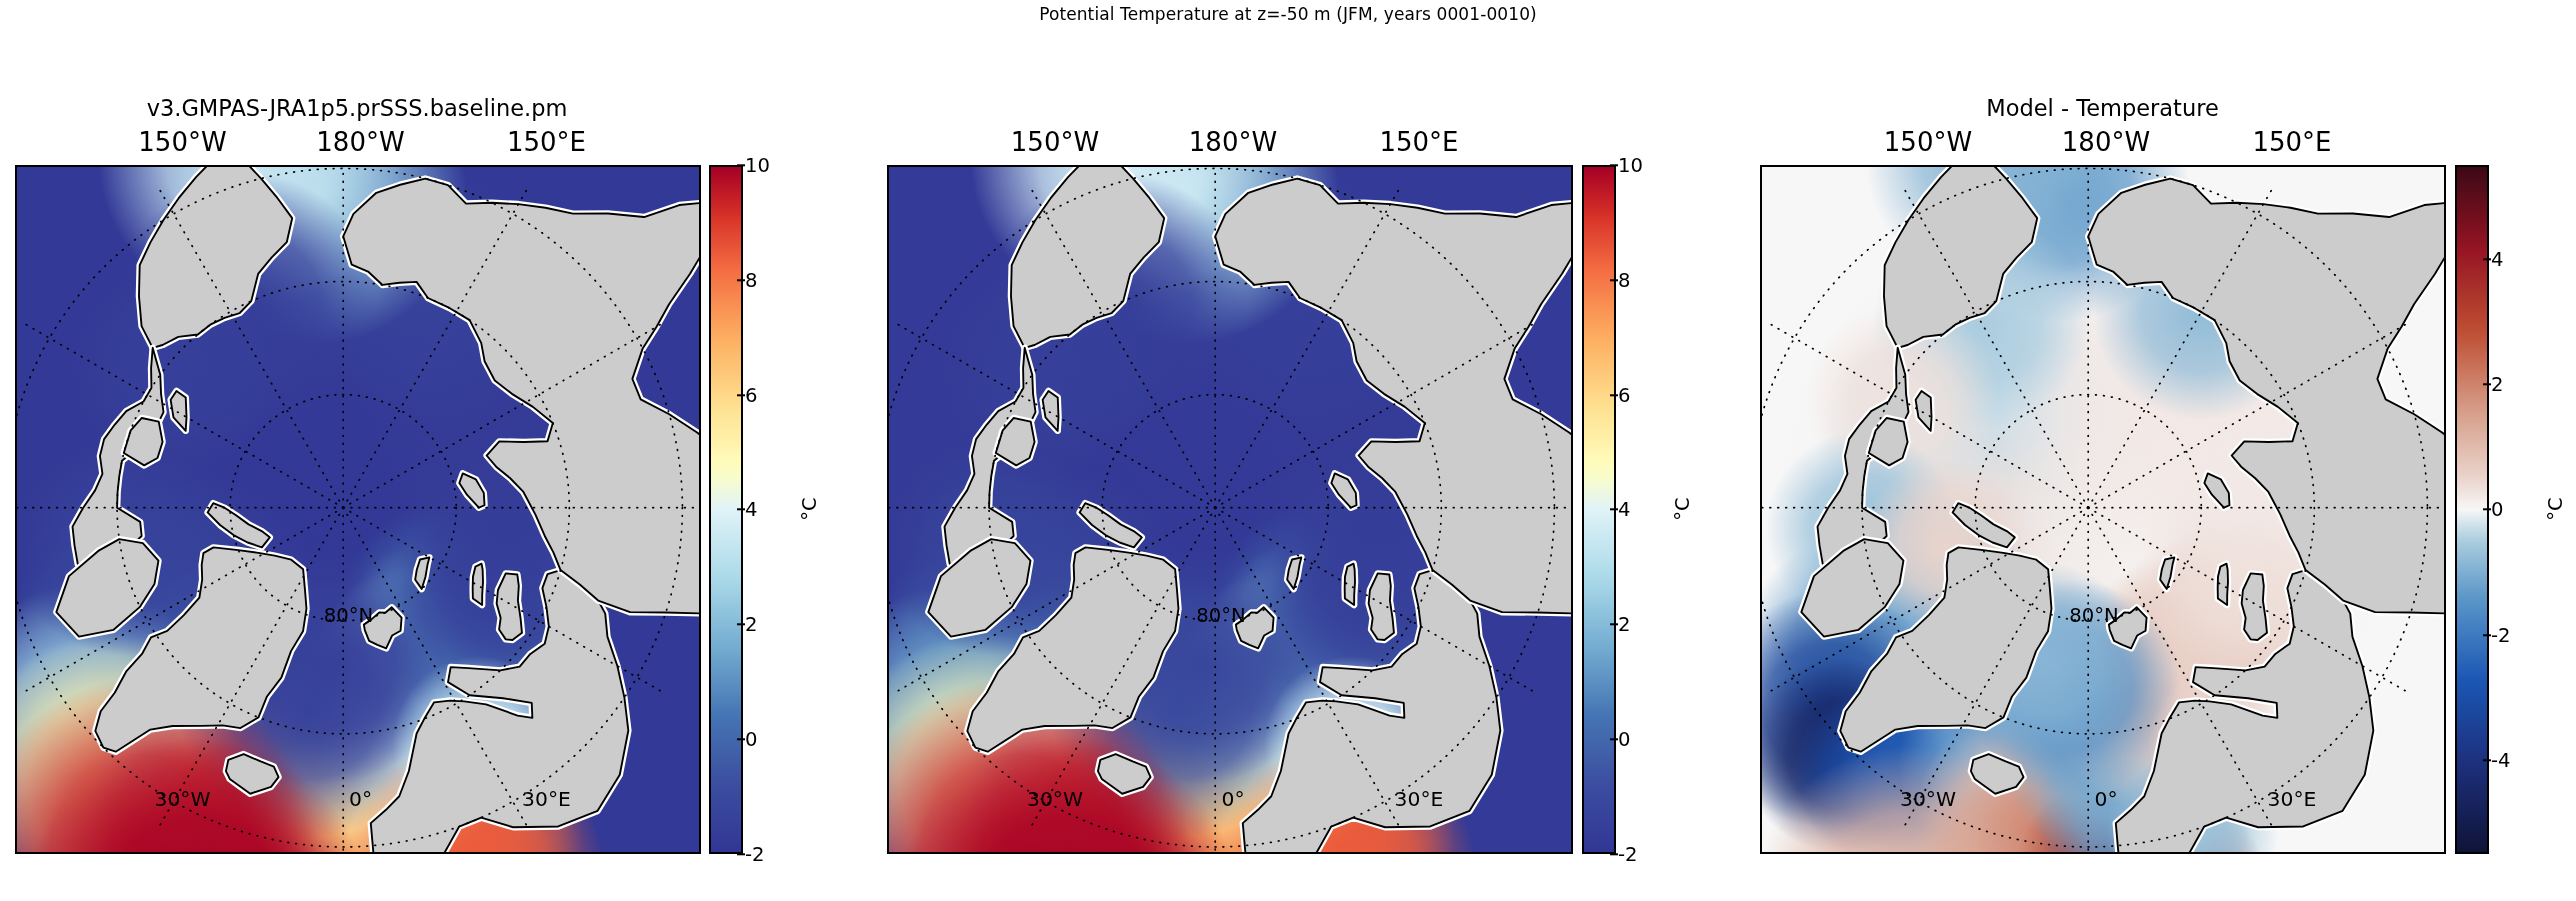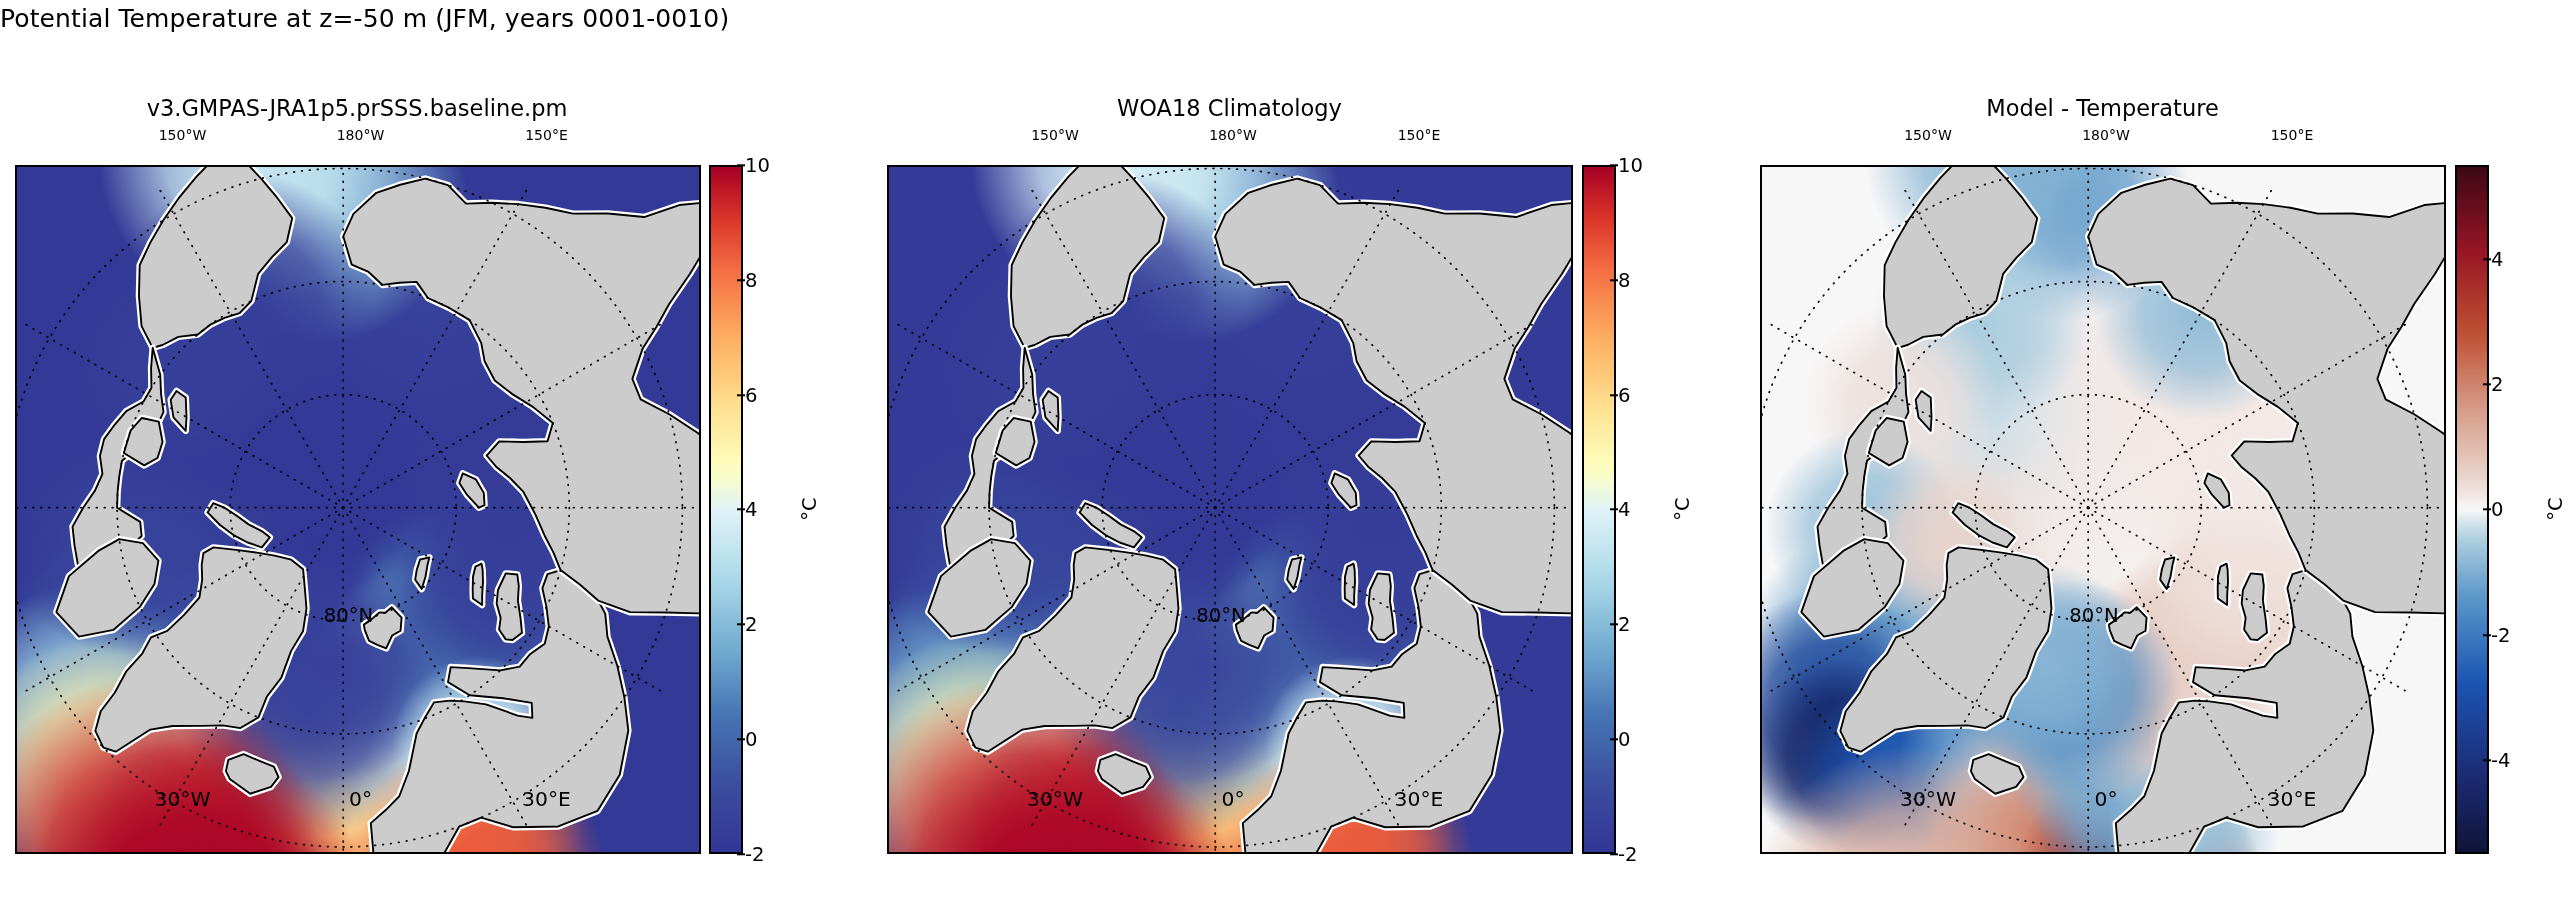--- a/index.html
+++ b/index.html
@@ -1,37 +1,37 @@
 <!DOCTYPE html>
 <html style="font-size:11.6px"><head>
 <meta charset="utf-8">
 <style>
   html,body{margin:0;padding:0;background:#ffffff;}
   body{width:2576px;height:901px;font-family:"DejaVu Sans",sans-serif;overflow:hidden;position:relative;}
 
   .figure{position:absolute;left:0;top:0;width:2576px;height:901px;background:#ffffff;}
 
   .suptitle{
-    position:absolute;left:0;top:4.4px;width:2576px;
-    font-size:25px;color:#000;letter-spacing:0.1px;
+    position:absolute;left:0;top:4.4px;width:2576px;text-align:center;
+    font-size:17px;color:#000;letter-spacing:0.1px;
   }
 
   .panel{position:absolute;top:165px;width:686px;height:610px;}
   .panel .ptitle{
     position:absolute;left:-44px;top:-70px;width:773px;text-align:center;
     font-size:22.5px;color:#000;white-space:nowrap;
   }
   .axes{
     position:absolute;left:0;top:0;width:686px;height:689px;
     border:2.2px solid #000;box-sizing:border-box;overflow:hidden;background:#cccccc;
   }
   .mapclip{position:absolute;left:0;top:0;width:100%;height:100%;overflow:hidden;}
 
   
-  .lontop{position:absolute;top:-38px;font-size:14px;color:#000;transform:translateX(-50%);white-space:nowrap;}
+  .lontop{position:absolute;top:-38px;font-size:26px;color:#000;transform:translateX(-50%);white-space:nowrap;}
   .lonbot{position:absolute;bottom:-36px;font-size:20.3px;color:#000;transform:translateX(-50%);white-space:nowrap;}
   .latlabel{
     position:absolute;font-size:19.6px;color:#000;transform:translate(-50%,-50%);
     white-space:nowrap;
   }
 
   
   .cbar{position:absolute;top:165px;width:34px;height:689px;border:2.2px solid #000;box-sizing:border-box;}
   .cbar-ticks{position:absolute;top:165px;height:689px;width:87px;}
   .ctick{position:absolute;left:0;font-size:19.6px;color:#000;transform:translateY(-50%);white-space:nowrap;}
@@ -341,21 +341,20 @@
       <div class="ctickmark" style="top: 230px;"></div>
       <div class="ctick" style="top: 230px;">6</div>
       <div class="ctickmark" style="top: 115px;"></div>
       <div class="ctick" style="top: 115px;">8</div>
       <div class="ctickmark" style="top: 0px;"></div>
       <div class="ctick" style="top: 0px;">10</div>
       <div class="cbar-label" style="left: 64px; top: 344px;">°C</div>
     </div>
 
   <div class="panel" id="panel1" style="left:887px;">
-    <div class="ptitle">WOA18 Climatology</div>
     <div class="axes">
       <div class="mapclip">
           <svg class="sea" viewBox="0 0 945 949" preserveAspectRatio="none">
             <defs>
               <radialGradient id="datanamemapfieldclimatologyg0">
                 <stop offset="0%" stop-color="rgb(51,58,151)" stop-opacity="1"></stop>
                 <stop offset="55%" stop-color="rgb(51,58,151)" stop-opacity="0.72"></stop>
                 <stop offset="100%" stop-color="rgb(51,58,151)" stop-opacity="0"></stop>
               </radialGradient>
               <radialGradient id="datanamemapfieldclimatologyg1">

